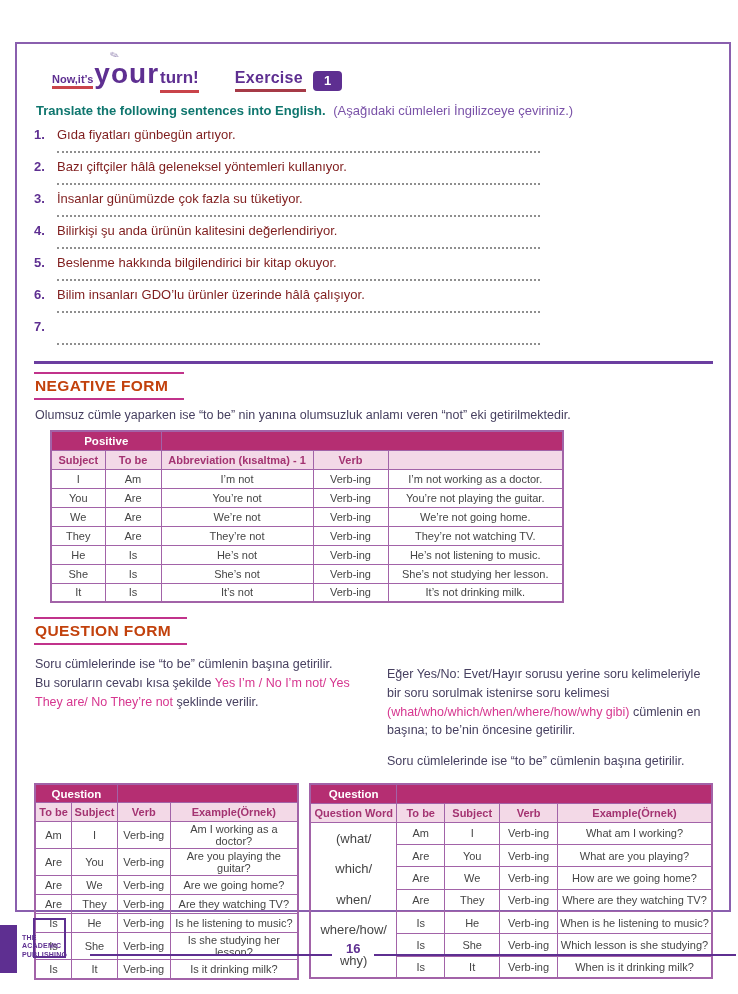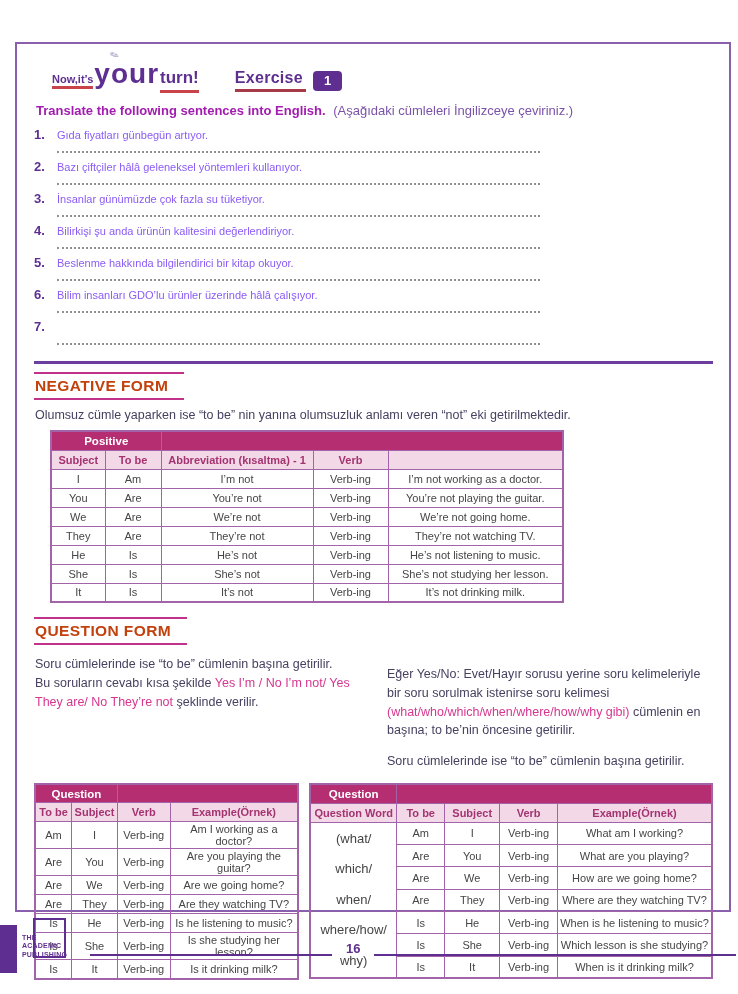--- a/index.html
+++ b/index.html
@@ -16,25 +16,25 @@
   .logo-turn { font-size: 17px; font-weight: bold; color: #5e2f91; border-bottom: 3px solid #c9444a; padding-bottom: 2px; }
   .doodle { position: absolute; top: -9px; left: 74px; font-size: 11px; color: #a79bc0; transform: rotate(-20deg); }
   .exercise { display: flex; align-items: center; }
   .exercise-label { font-size: 16px; font-weight: bold; color: #5e2f91; letter-spacing: .3px;
     border-bottom: 3px solid #a63a47; padding: 0 3px 2px 0; }
   .exercise-badge { background: #5e2f91; color: #fff; font-weight: bold; font-size: 13px;
     border-radius: 4px; padding: 2px 11px 3px; margin-left: 7px; }
 
   
   .instruction { font-size: 13px; margin: 0 0 9px 2px; color: #7a52a8; }
-  .instruction b { color: #a21caf; font-weight: bold; margin-right: 4px; }
+  .instruction b { color: #0f766e; font-weight: bold; margin-right: 4px; }
   .ex-item { margin-bottom: 6px; }
   .ex-line { display: flex; align-items: baseline; }
   .ex-num { display: inline-block; width: 23px; flex: 0 0 23px; font-weight: bold; color: #5e2f91; font-size: 13px; }
-  .ex-text { font-size: 11px; color: #8b5cf6; }
+  .ex-text { font-size: 13px; color: #7f1d1d; }
   .dots { margin-left: 23px; width: 483px; border-bottom: 2px dotted #8f8f8f; height: 11px; margin-bottom: 3px; }
 
   
   .section-divider { border-top: 3px solid #6b3ea0; margin: 16px 0 6px 0; width: 100%; }
   .section-heading { display: inline-block; font-size: 15.5px; font-weight: bold; letter-spacing: .4px;
     color: #c2410c; border-top: 2.5px solid #c1338b; border-bottom: 2.5px solid #c1338b;
     padding: 3px 16px 3px 1px; margin: 2px 0 8px 0; }
   .intro { font-size: 12.5px; color: #474060; margin: 0 0 8px 1px; }
 
   

